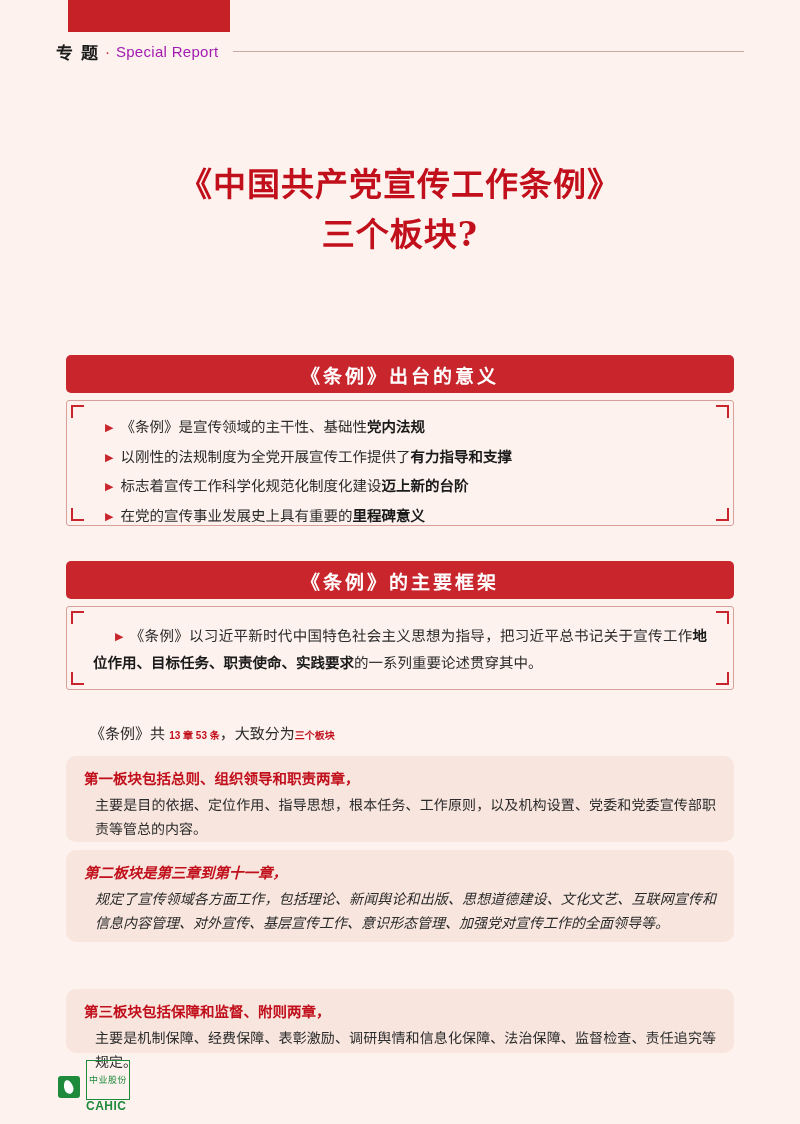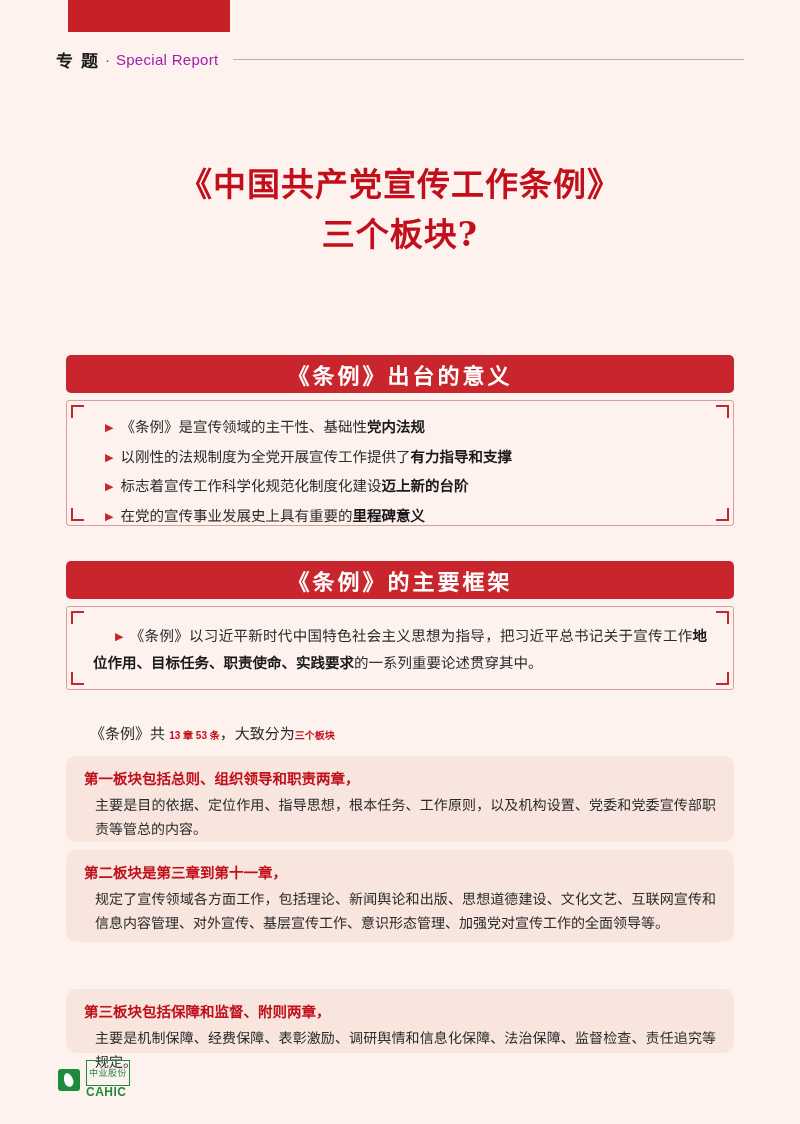--- a/index.html
+++ b/index.html
@@ -20,21 +20,21 @@
   .top-red-block {
     position: absolute;
     top: 0;
     left: 68px;
     width: 162px;
     height: 32px;
     background: #c62127;
   }
   .header {
     position: absolute;
-    top: 44px;
+    top: 36px;
     left: 56px;
     right: 56px;
     height: 30px;
     display: flex;
     align-items: center;
   }
   .header-title {
     font-size: 17px;
     font-weight: bold;
     color: #1a1a1a;
@@ -79,21 +79,21 @@
 
   
   .banner {
     position: absolute;
     left: 66px;
     width: 668px;
     height: 38px;
     background: #c8262c;
     border-radius: 5px;
     color: #fff;
-    font-size: 22px;
+    font-size: 19px;
     font-weight: bold;
     letter-spacing: 3px;
     display: flex;
     align-items: center;
     justify-content: center;
     font-family: "DejaVu Serif", "Liberation Serif", serif;
   }
   #banner1 { top: 355px; }
   #banner2 { top: 561px; }
 
@@ -171,21 +171,21 @@
   .block {
     position: absolute;
     left: 66px;
     width: 668px;
     background: #f7e5de;
     border-radius: 10px;
     box-sizing: border-box;
     padding: 11px 18px 12px 18px;
   }
   #block1 { top: 756px; height: 86px; }
-  #block2 { top: 850px; height: 92px; }
+  #block2 { top: 850px; height: 92px; font-style: italic; }
   #block3 { top: 989px; height: 64px; }
   .block-title {
     font-size: 14.5px;
     font-weight: bold;
     color: #c10f1b;
     margin-bottom: 5px;
   }
   .block-body {
     font-size: 14px;
     line-height: 1.72;
@@ -222,21 +222,21 @@
   .logo-text {
     display: flex;
     flex-direction: column;
     line-height: 1.12;
   }
   .logo-cn {
     font-size: 9px;
     color: #1e8a3c;
     letter-spacing: .5px;
     border: 1px solid #1e8a3c;
-    padding: 7px 2px;
+    padding: 14px 2px;
     display: inline-block;
   }
   .logo-en {
     font-size: 12px;
     font-weight: bold;
     color: #1e8a3c;
     letter-spacing: .5px;
   }
 </style>
 </head>

